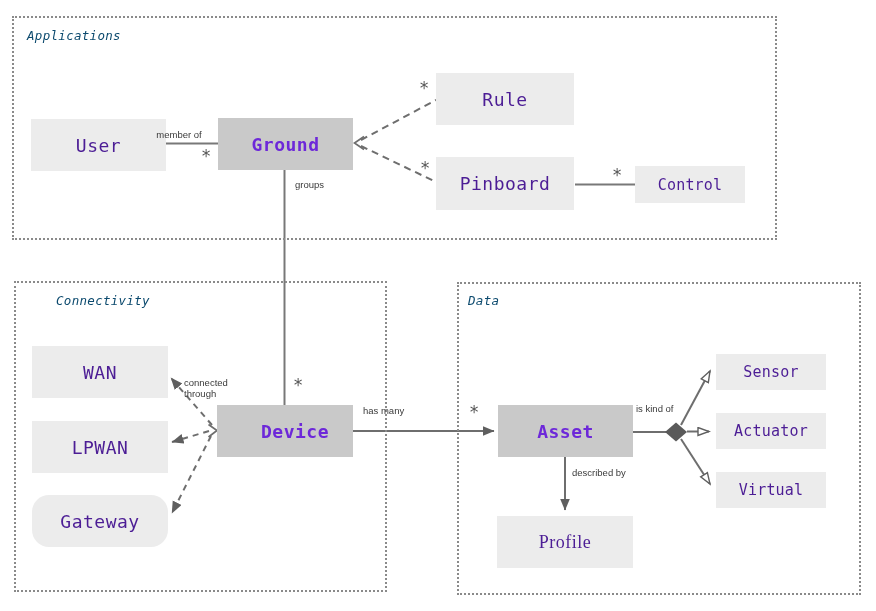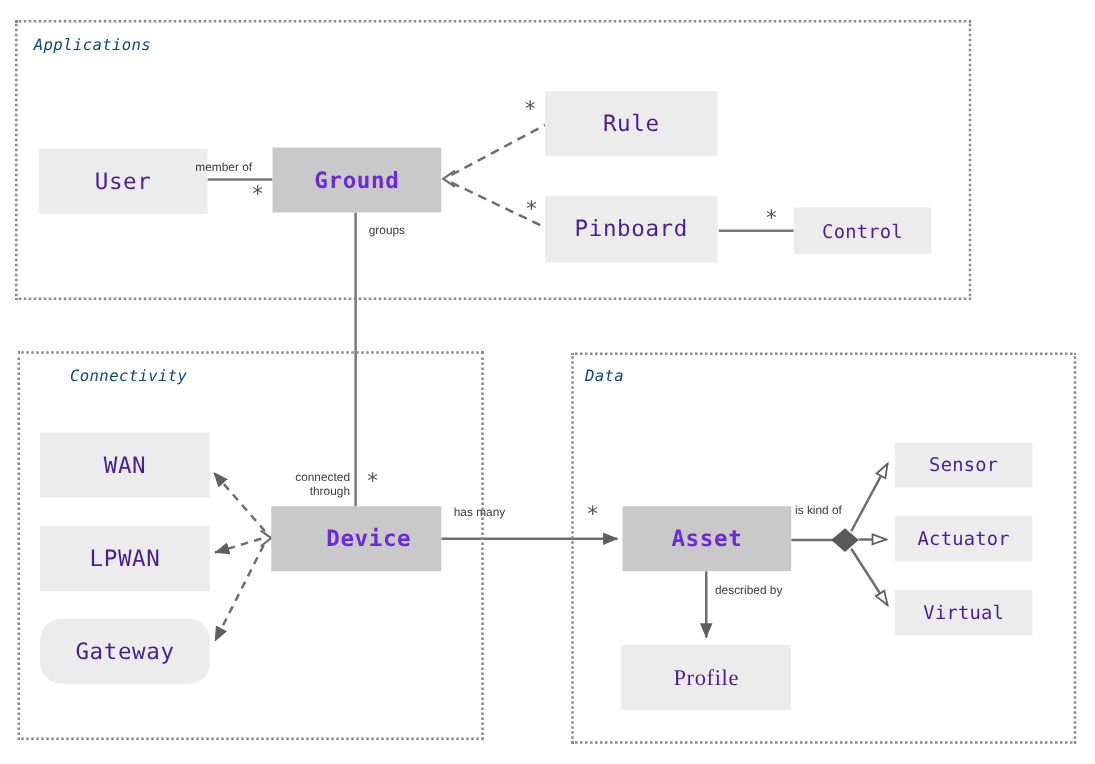--- a/index.html
+++ b/index.html
@@ -117,21 +117,21 @@
     </div>
   <div class="box sm" style="left:716px;top:472px;width:110px;height:36px;">
       <span>Virtual</span>
     </div>
   <div class="box" style="left:497px;top:516px;width:136px;height:52px;font-family:Liberation Serif, serif;">
       <span>Profile</span>
     </div>
 
   <div class="rel-label" style="left:153px;top:130px;width:52px;text-align:center;">member of</div>
   <div class="rel-label" style="left:295px;top:180px;">groups</div>
-  <div class="rel-label" style="left:184px;top:378px;width:48px;text-align:right;margin-left:48px;">
+  <div class="rel-label" style="left:184px;top:378px;width:48px;">
     <div>connected</div>
     <div>through</div>
   </div>
   <div class="rel-label" style="left:363px;top:406px;">has many</div>
   <div class="rel-label" style="left:636px;top:404px;">is kind of</div>
   <div class="rel-label" style="left:572px;top:468px;">described by</div>
 
   <div class="star" style="left:201px;top:149px;">*</div>
   <div class="star" style="left:293px;top:378px;">*</div>
   <div class="star" style="left:419px;top:81px;">*</div>

